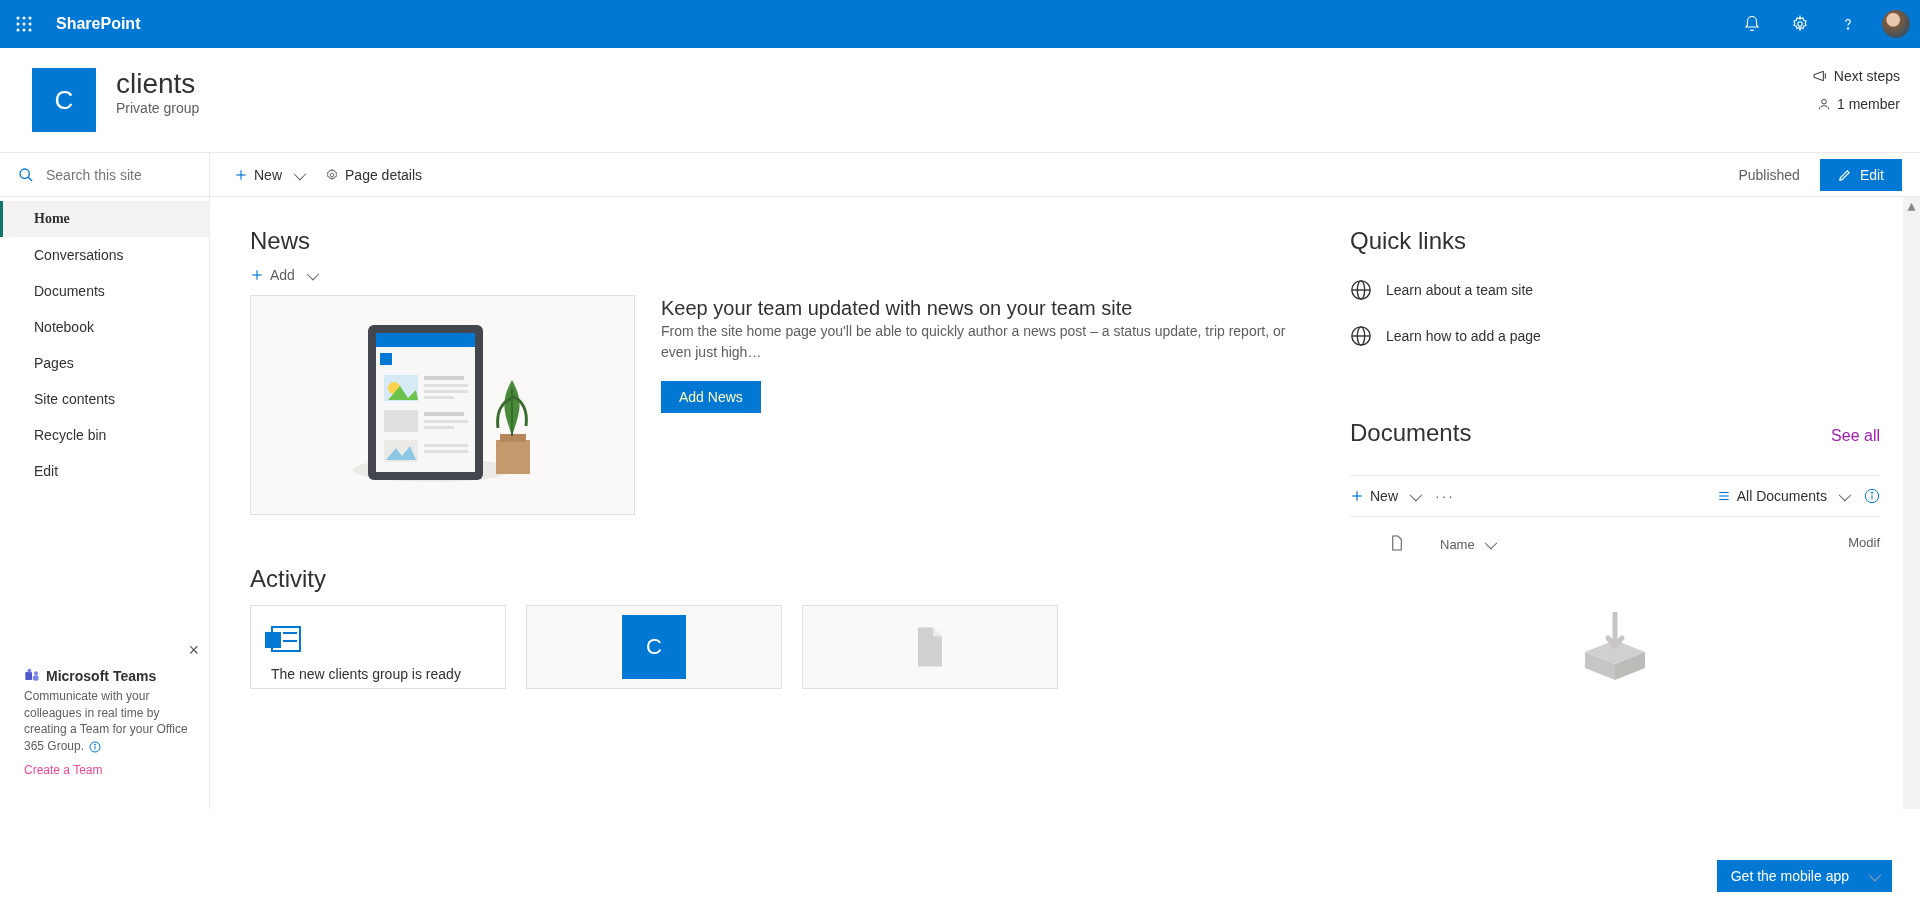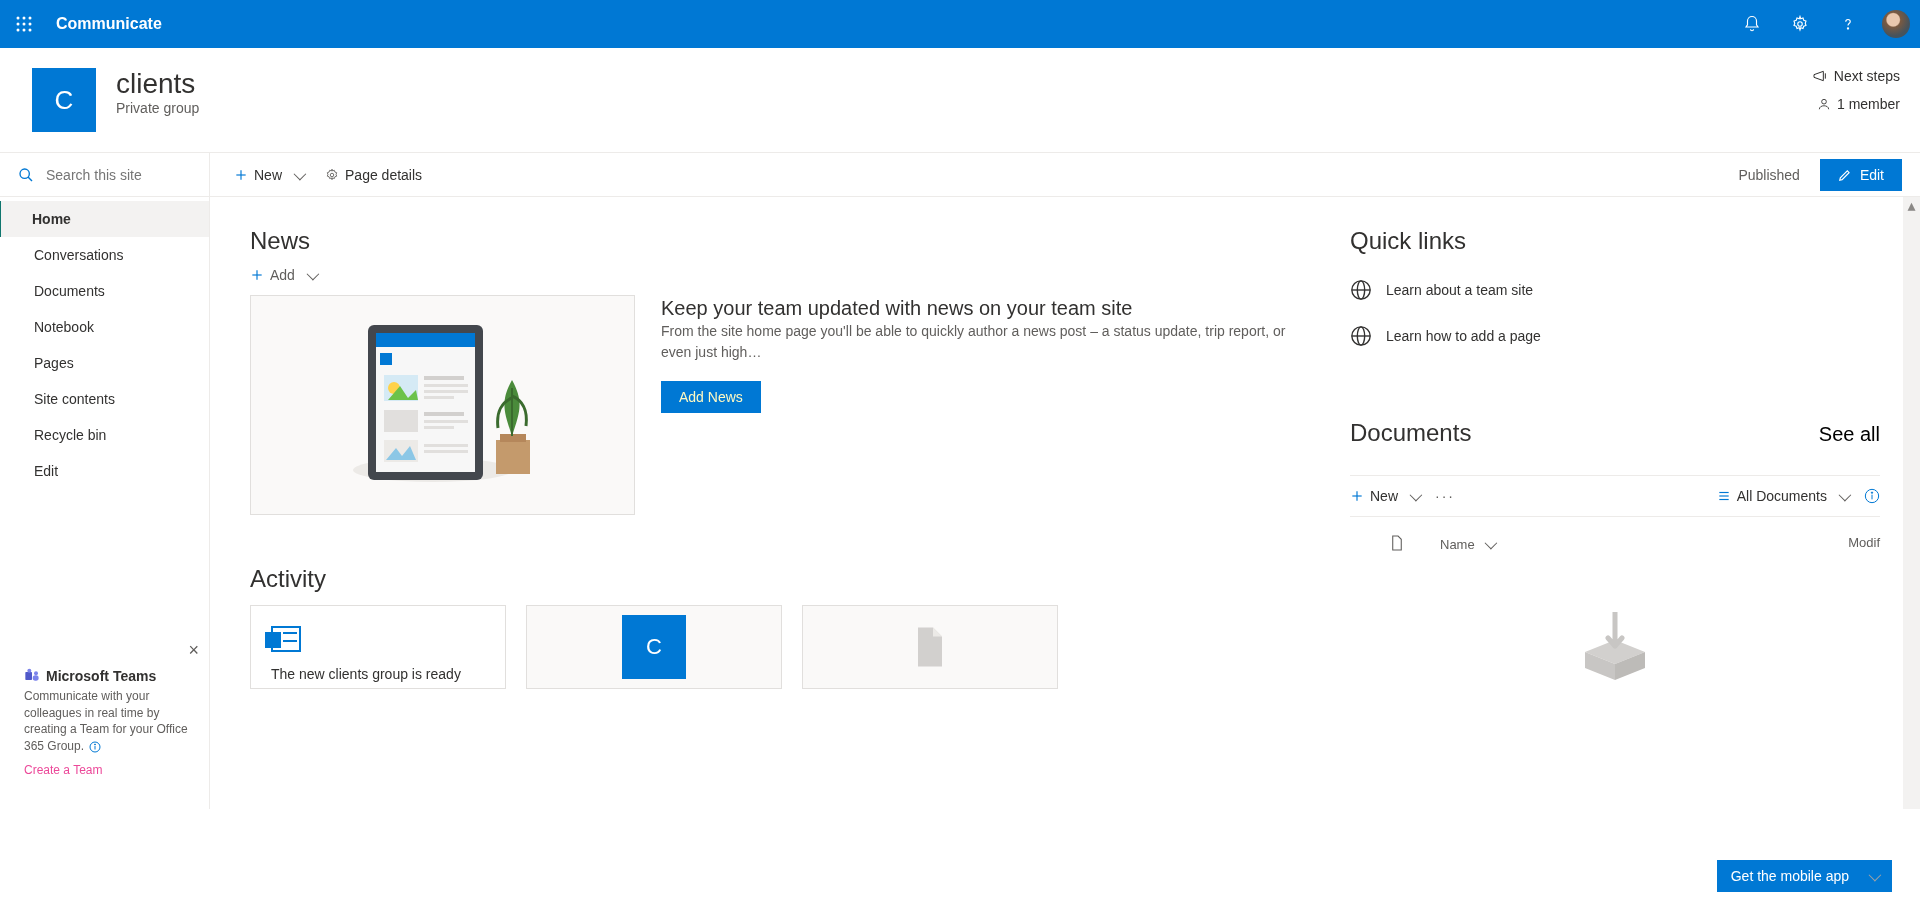--- a/index.html
+++ b/index.html
@@ -25,21 +25,21 @@
   .site-right .members { display: flex; align-items: center; justify-content: flex-end; gap: 6px; cursor:pointer; }
 
   
   .page-body { display: flex; height: calc(100% - 48px - 109px); }
   .left-col { width: 210px; border-right: 1px solid #edebe9; display: flex; flex-direction: column; }
   .search-row { display: flex; align-items: center; height: 44px; padding: 0 18px; border-bottom: 1px solid #edebe9; gap: 12px; }
   .search-row input { border: none; outline: none; font-size: 14px; width: 100%; background: transparent; }
 
   .nav { padding: 4px 0; }
   .nav-item { padding: 10px 34px; font-size: 14px; cursor: pointer; }
-  .nav-item.active { font-weight: 600; background: #f3f2f1; border-left: 1px solid #0f766e; padding-left: 31px; }
+  .nav-item.active { font-weight: 600; background: #f3f2f1; border-left: 3px solid #0f766e; padding-left: 31px; font-family: Liberation Serif, serif; }
 
   .teams-promo { margin-top: auto; padding: 18px 18px 32px 24px; font-size: 12px; position: relative; }
   .teams-promo .close { position: absolute; right: 10px; top: -10px; cursor: pointer; font-size: 18px; color: #605e5c; }
   .teams-promo .title { font-weight: 600; font-size: 14px; display:flex; align-items:center; gap:6px; margin-bottom:4px;}
   .teams-promo .desc { color: #605e5c; line-height: 1.4; }
   .teams-promo .link { color: #ec4899; cursor: pointer; display: inline-block; margin-top: 8px; }
 
   .main-col { flex: 1; display: flex; flex-direction: column; overflow: hidden; }
   .cmd-bar { display: flex; align-items: center; height: 44px; padding: 0 18px; border-bottom: 1px solid #edebe9; gap: 10px; font-size: 14px; }
   .cmd-btn { display: flex; align-items: center; gap: 6px; padding: 4px 6px; cursor:pointer; }
@@ -66,21 +66,21 @@
   .activity-cards { display: flex; gap: 20px; }
   .card { border: 1px solid #e1dfdd; width: 256px; height: 84px; padding: 20px; font-size:14px;}
   .card.img { background:#faf9f8; display:flex; align-items:center; justify-content:center; padding:0;}
   .card-logo { width:64px;height:64px; background:#0078d4; color:#fff; display:flex; align-items:center;justify-content:center;font-size:22px;}
 
   .quick-links .ql-item { display:flex; align-items:center; gap: 14px; padding: 12px 0; font-size: 14px; cursor:pointer;}
   .globe { width:22px; height:22px; }
 
   .documents { margin-top: 60px; }
   .doc-head { display:flex; align-items:baseline; justify-content:space-between;}
-  .see-all { color:#000000; font-size:20px; cursor:pointer;}
+  .see-all { color:#a21caf; font-size:16px; cursor:pointer;}
   .doc-toolbar { margin-top:16px; border-top:1px solid #edebe9; border-bottom:1px solid #edebe9; padding:12px 0; display:flex; align-items:center; gap:16px; font-size:14px;}
   .doc-toolbar .group{display:flex;align-items:center;gap:6px;cursor:pointer;}
   .doc-table { margin-top:10px; font-size:13px; color:#605e5c;}
   .doc-table .head {display:flex; padding:8px 0 18px 40px; gap:10px;}
   .doc-drop { margin-top:40px; display:flex; justify-content:center;}
 
   .mobile-app-btn { position:fixed; right:28px; bottom:16px; background:#0078d4; color:#fff; padding:8px 14px; font-size:14px; display:flex; align-items:center; gap:14px; cursor:pointer;}
 
   
   .fake-scroll { position:absolute; right:0; top:0; bottom:0; width:17px; background:#f3f2f1;}
@@ -106,21 +106,21 @@
           <circle cx="14" cy="2" r="1.5"></circle>
           <circle cx="2" cy="8" r="1.5"></circle>
           <circle cx="8" cy="8" r="1.5"></circle>
           <circle cx="14" cy="8" r="1.5"></circle>
           <circle cx="2" cy="14" r="1.5"></circle>
           <circle cx="8" cy="14" r="1.5"></circle>
           <circle cx="14" cy="14" r="1.5"></circle>
         </g>
       </svg>
   </div>
-  <div class="app-name">Communicate</div>
+  <div class="app-name">SharePoint</div>
   <div class="suite-spacer"></div>
   <div class="suite-btn">
     <svg width="18" height="18" viewBox="0 0 24 24" fill="none" stroke="#fff" stroke-width="1.5">
         <path d="M6 8a6 6 0 0112 0v5l2 3H4l2-3V8z"></path>
         <path d="M10 19a2 2 0 004 0"></path>
       </svg>
   </div>
   <div class="suite-btn">
     <svg width="18" height="18" viewBox="0 0 24 24" fill="none" stroke="#fff" stroke-width="1.5">
         <circle cx="12" cy="12" r="3"></circle>

